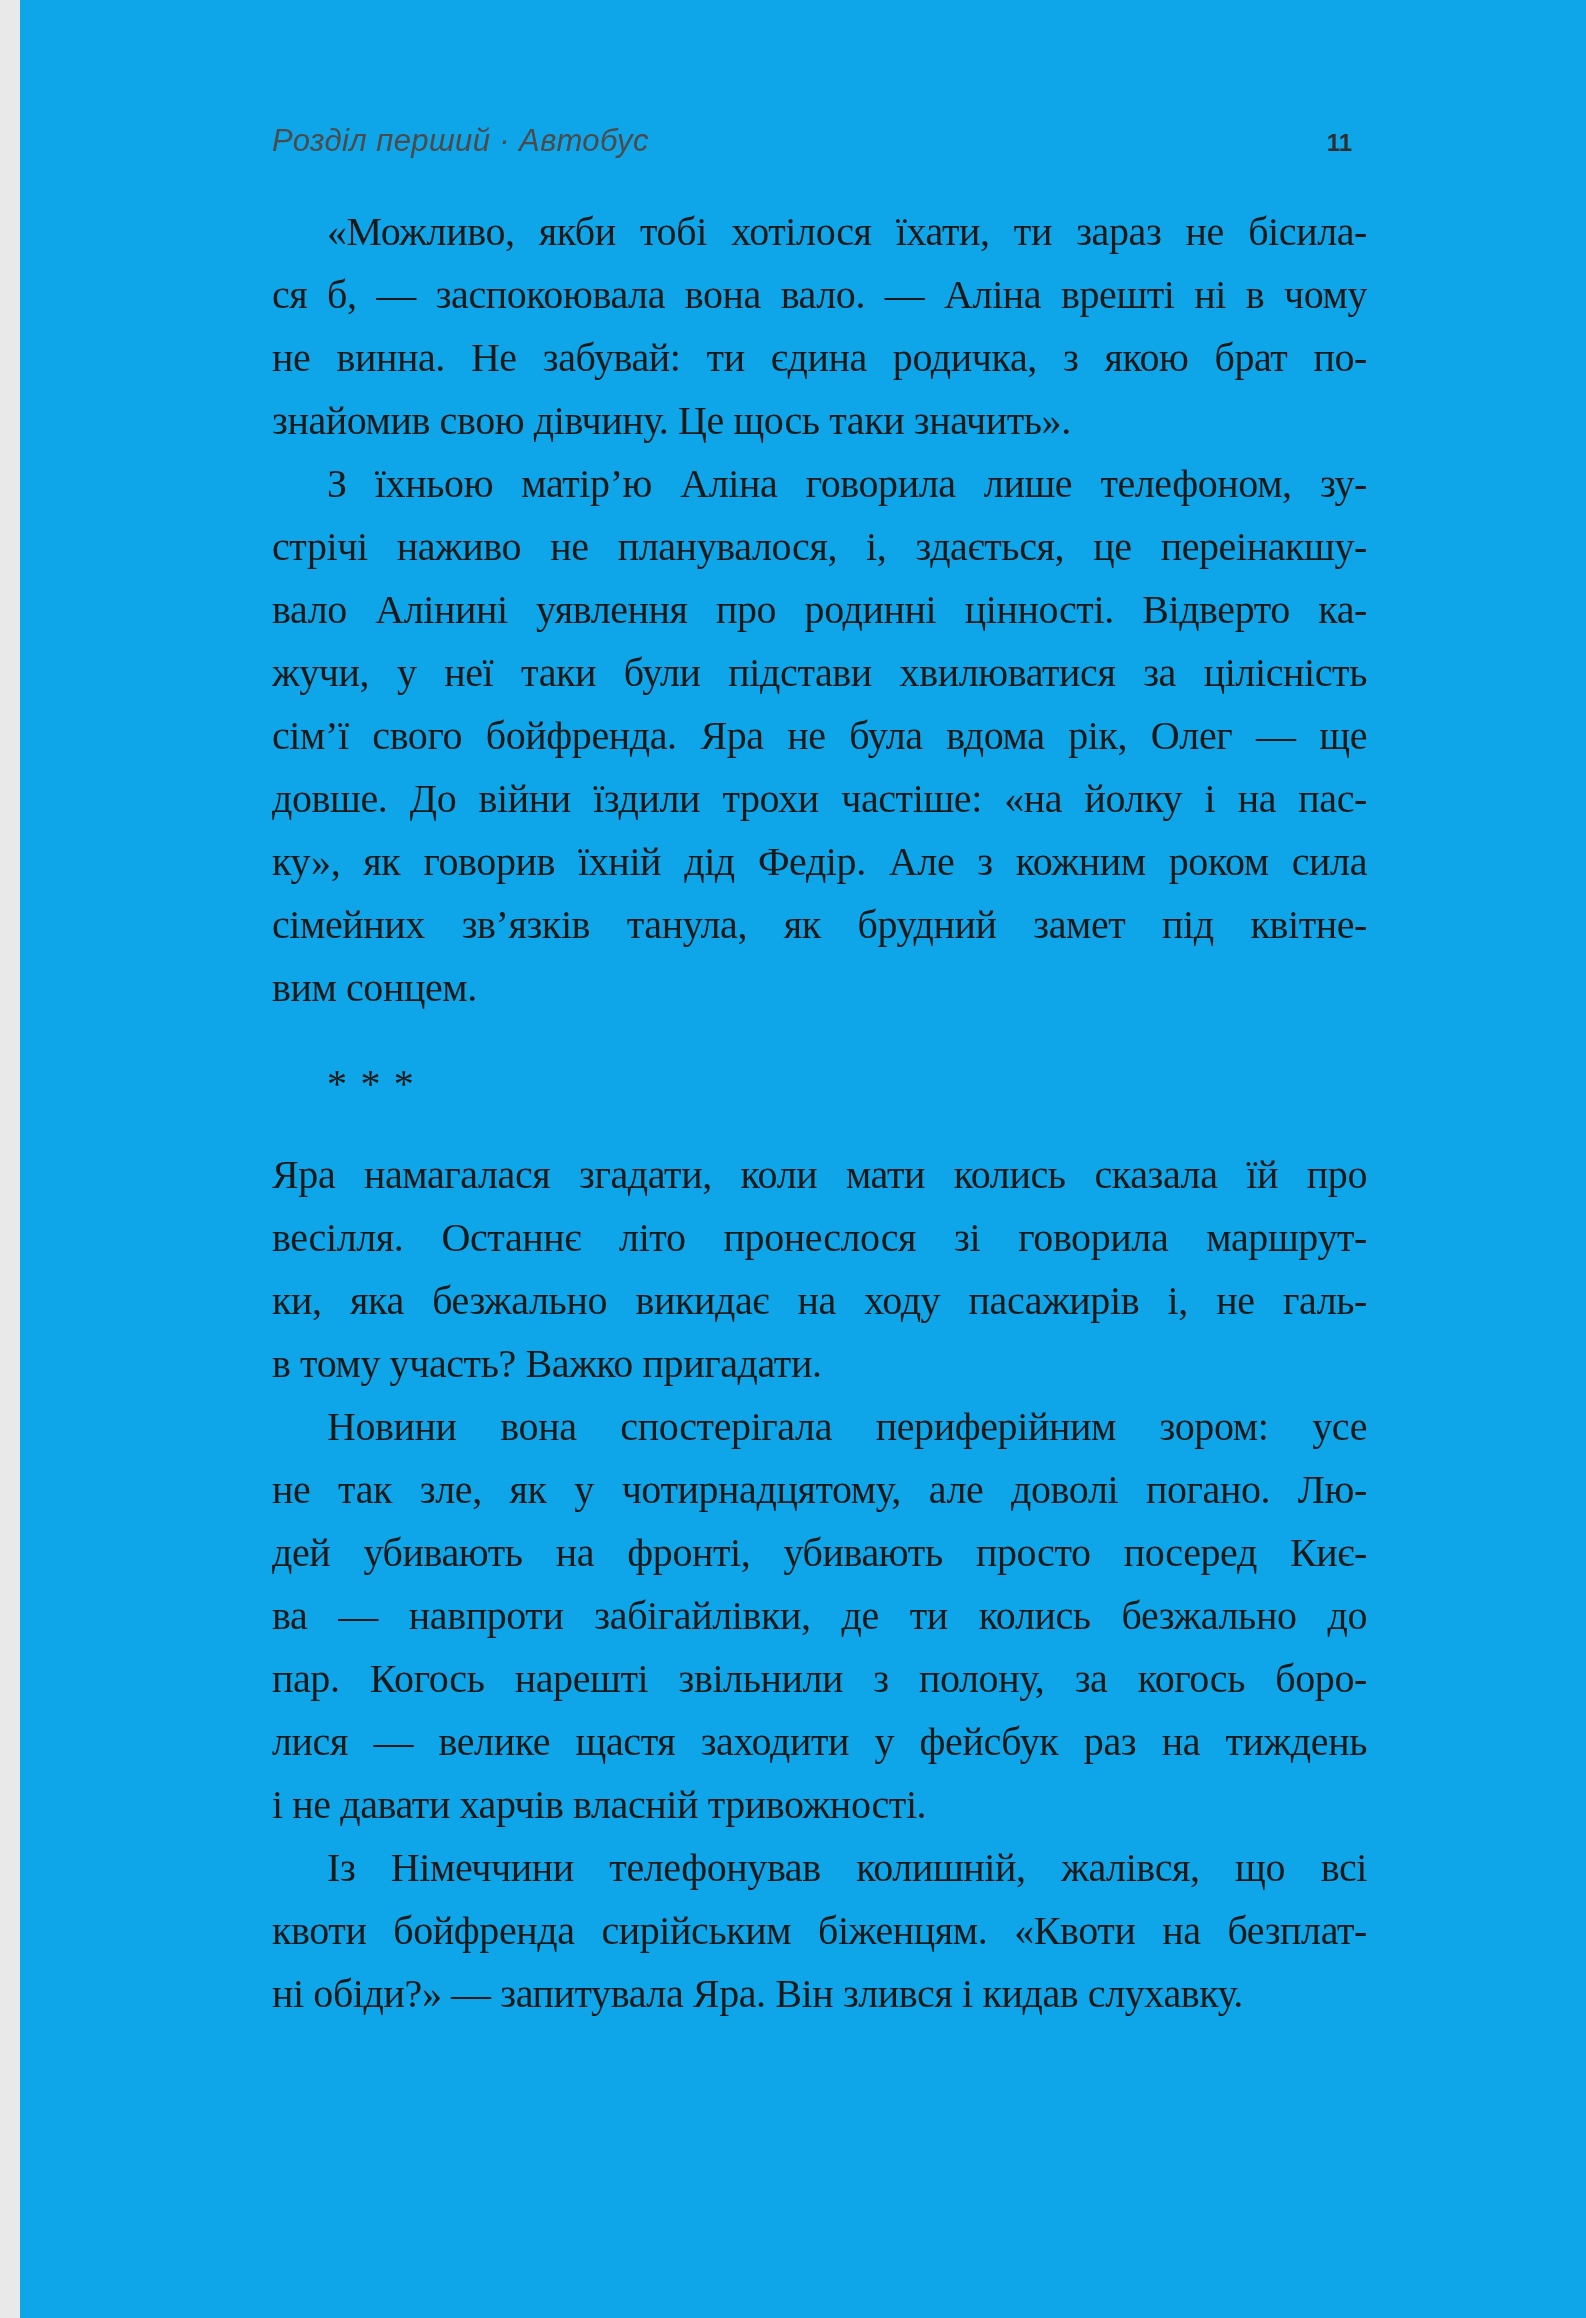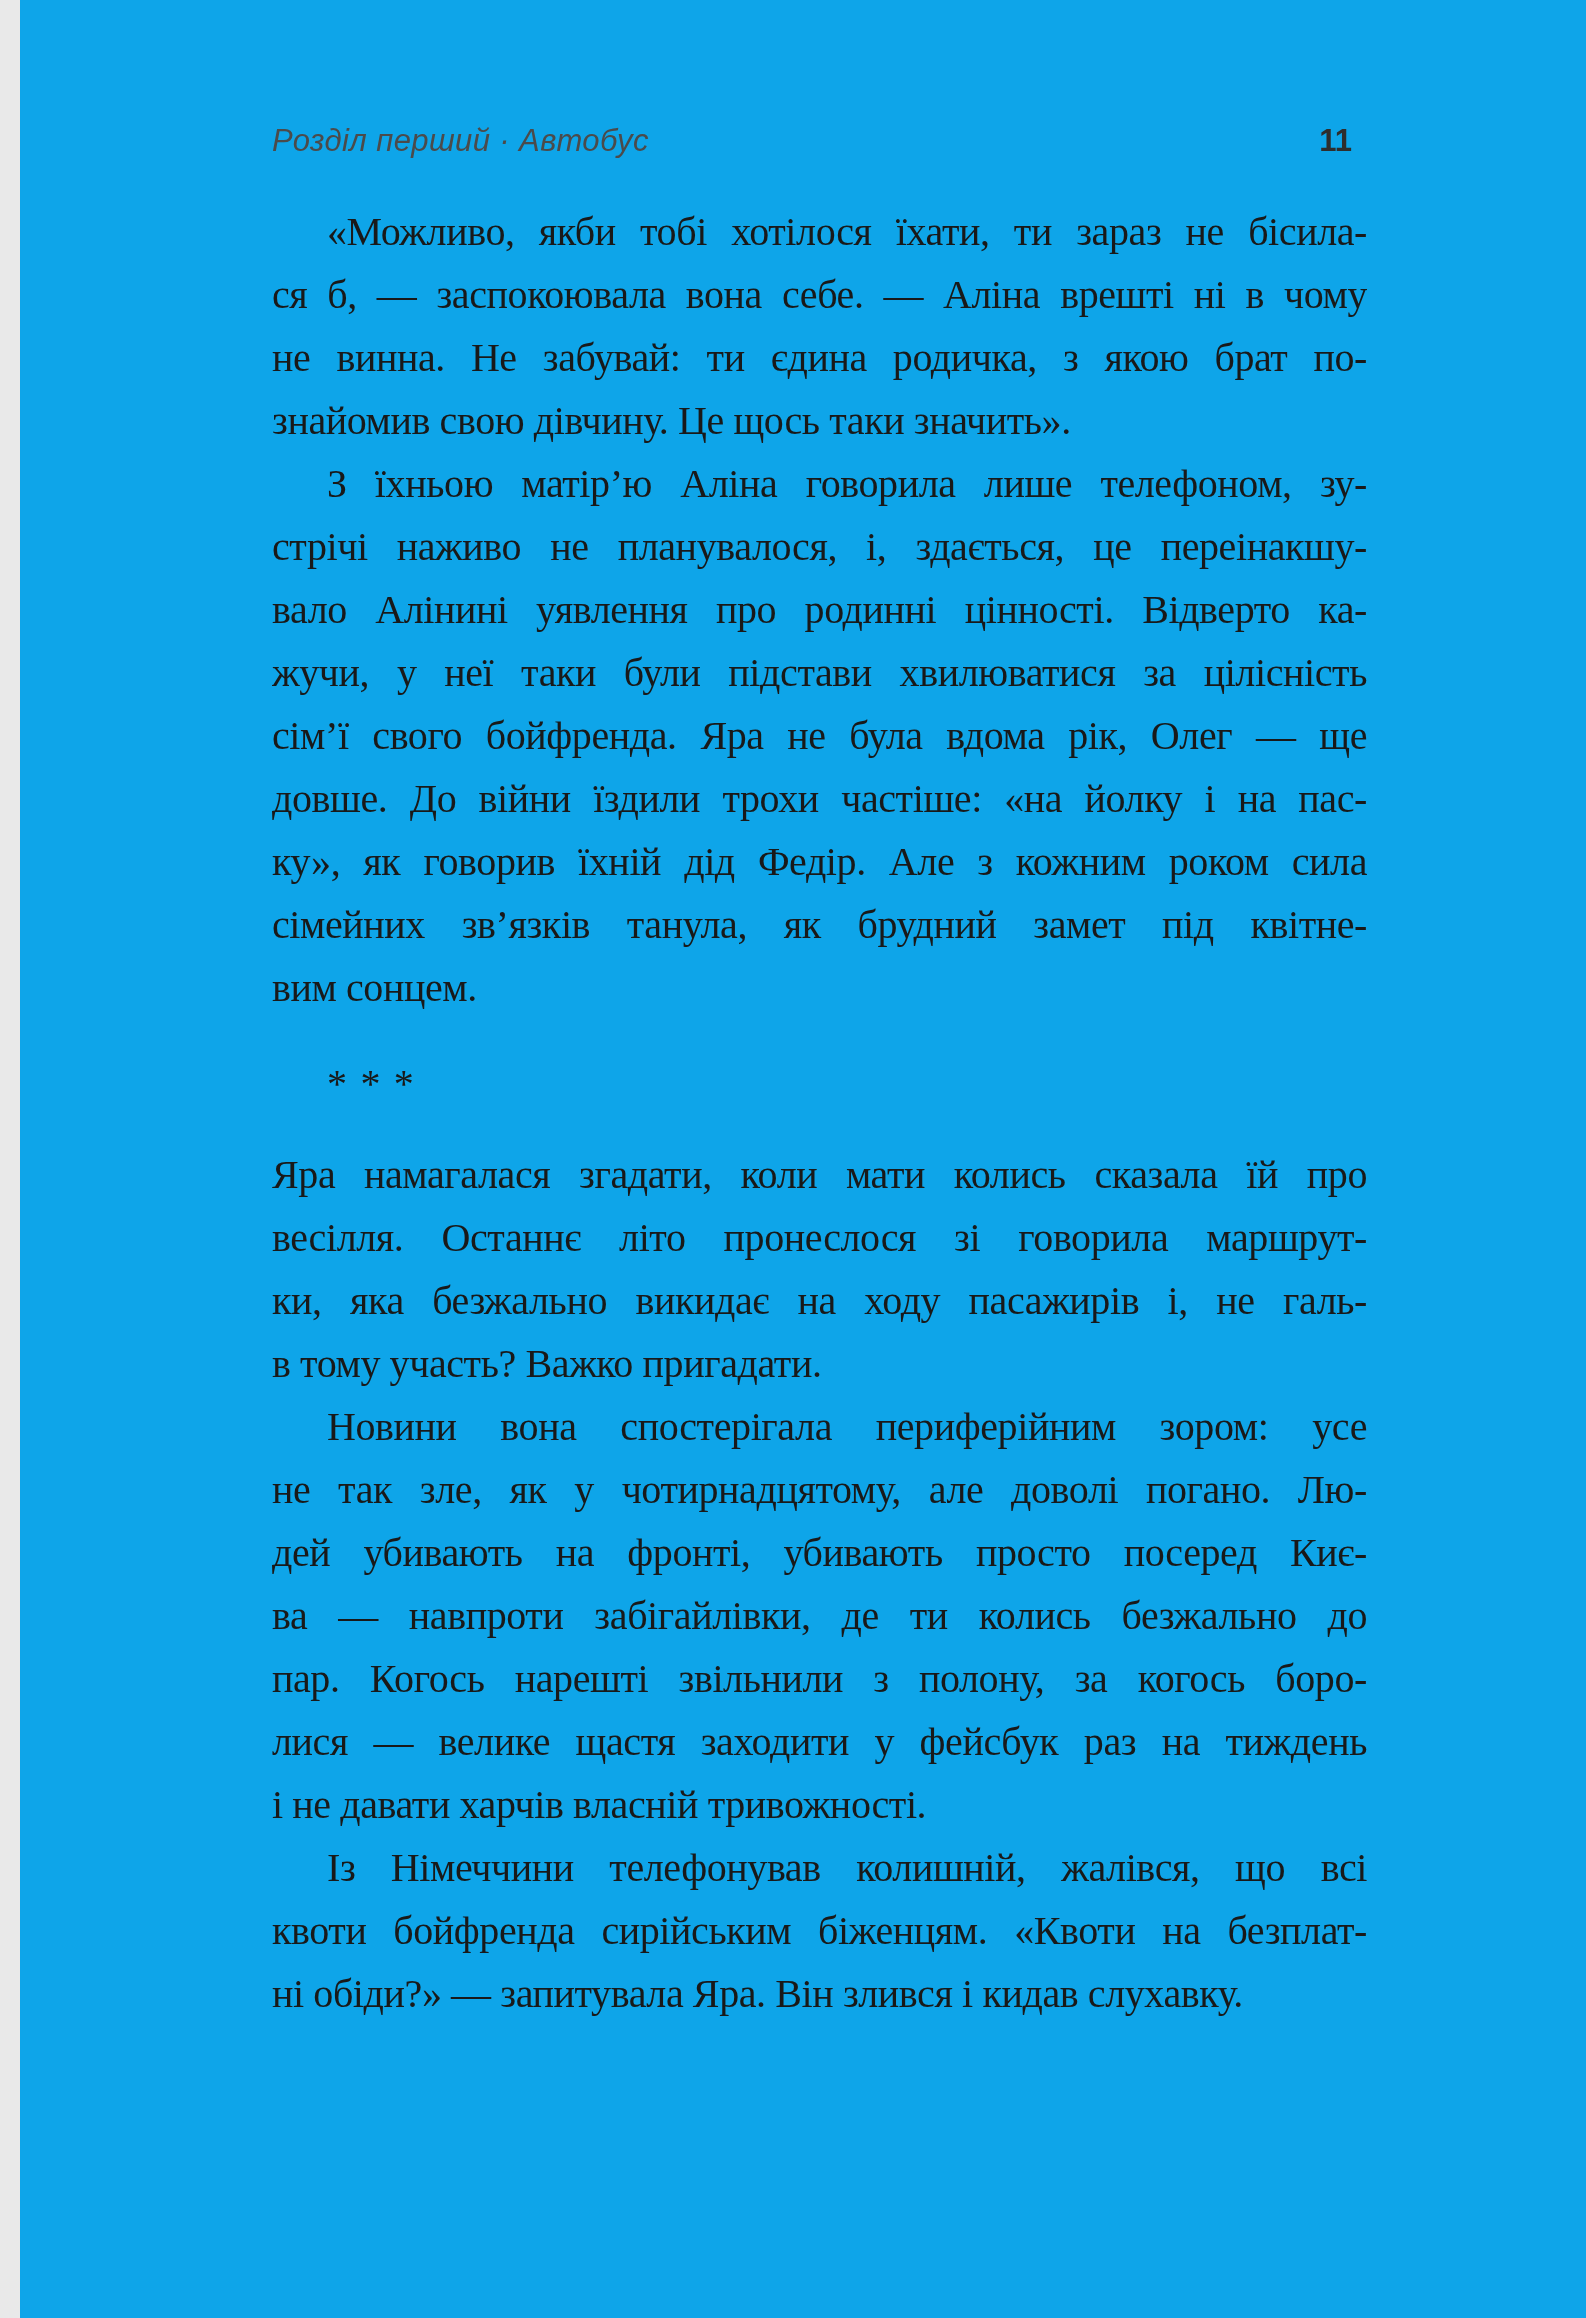--- a/index.html
+++ b/index.html
@@ -27,21 +27,21 @@
   .chapter-title {
     font-family: "Liberation Sans", "DejaVu Sans", sans-serif;
     font-style: italic;
     font-size: 31px;
     line-height: 1.2;
     color: var(--header-ink, #4b4b4b);
     letter-spacing: 0.4px;
   }
   .page-number {
     font-family: "Liberation Sans", "DejaVu Sans", sans-serif;
-    font-size: 31px;
+    font-size: 24px;
     font-weight: 600;
     color: var(--pagenum-ink, #2e2e2e);
   }
   .page-body {
     position: absolute;
     left: 252px;
     top: 200px;
     width: 1095px;
     font-size: 40px;
     line-height: 63px;
@@ -77,21 +77,21 @@
 
 <div class="page" style="background: #0ea5e9; margin-left: 20px; --body-ink: #191919; --header-ink: #4b4b4b; --pagenum-ink: #2e2e2e;">
   <div class="running-header">
     <span class="chapter-title">Розділ перший · Автобус</span>
     <span class="page-number">11</span>
   </div>
 
   <div class="page-body">
       <div class="paragraph">
         <div class="line indent">«Можливо, якби тобі хотілося їхати, ти зараз не бісила-</div>
-        <div class="line">ся б, — заспокоювала вона себе. — Аліна врешті ні в чому</div>
+        <div class="line">ся б, — заспокоювала вона вало. — Аліна врешті ні в чому</div>
         <div class="line">не винна. Не забувай: ти єдина родичка, з якою брат по-</div>
         <div class="line last">знайомив свою дівчину. Це щось таки значить».</div>
       </div>
       <div class="paragraph">
         <div class="line indent">З їхньою матір’ю Аліна говорила лише телефоном, зу-</div>
         <div class="line">стрічі наживо не планувалося, і, здається, це переінакшу-</div>
         <div class="line">вало Алінині уявлення про родинні цінності. Відверто ка-</div>
         <div class="line">жучи, у неї таки були підстави хвилюватися за цілісність</div>
         <div class="line">сім’ї свого бойфренда. Яра не була вдома рік, Олег — ще</div>
         <div class="line">довше. До війни їздили трохи частіше: «на йолку і на пас-</div>

